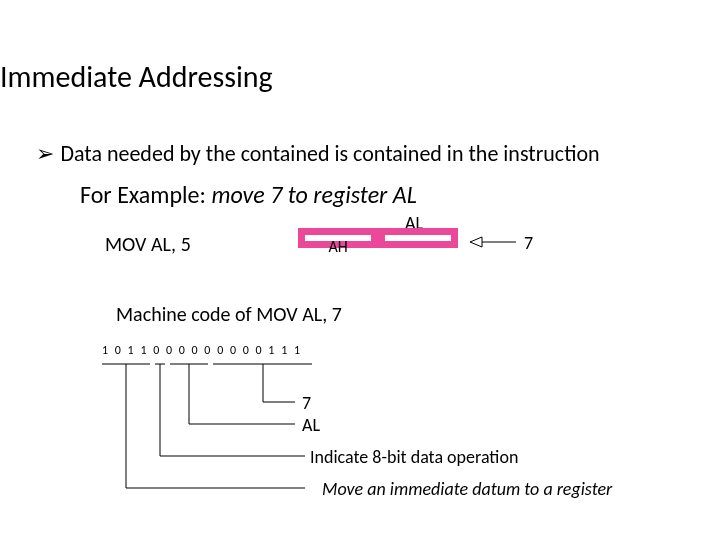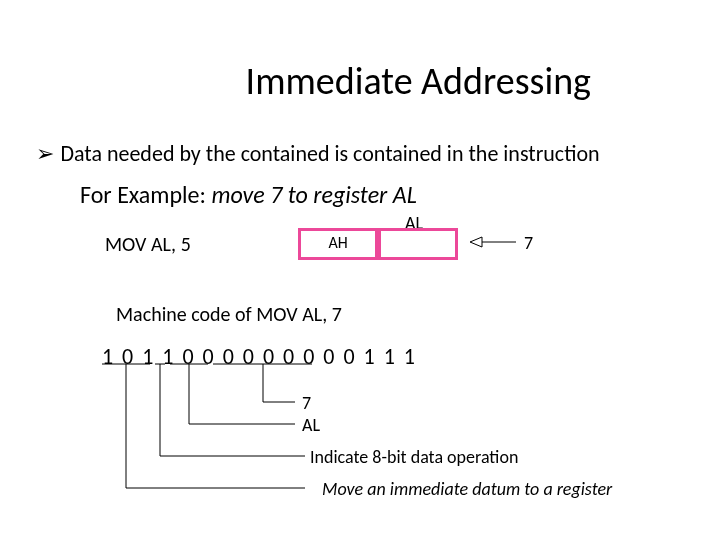--- a/index.html
+++ b/index.html
@@ -14,22 +14,22 @@
   .slide {
     position: relative;
     width: 720px;
     height: 540px;
   }
   .title {
     position: absolute;
     top: 58px;
     left: 0;
     width: 591px;
-    text-align: right;
-    font-size: 38px;
+    text-align: left;
+    font-size: 30px;
   }
   .bullet-line {
     position: absolute;
     top: 140px;
     left: 36px;
     font-size: 22px;
   }
   .bullet-arrow {
     display: inline-block;
     margin-right: 6px;
@@ -53,22 +53,22 @@
     left: 105px;
     font-size: 20px;
   }
   .reg-diagram {
     position: absolute;
     top: 228px;
     left: 298px;
   }
   .reg-box {
     display: inline-block;
-    border: 3px solid #ec4899;
-    height: 32px;
+    border: 7px solid #ec4899;
+    height: 20px;
     vertical-align: top;
     box-sizing: border-box;
   }
   .reg-ah {
     width: 80px;
     text-align: center;
     line-height: 24px;
     font-size: 16px;
   }
   .reg-al {
@@ -89,21 +89,21 @@
     position: absolute;
     top: 302px;
     left: 80px;
     font-size: 20px;
     margin-left: 36px;
   }
   .bits {
     position: absolute;
     top: 343px;
     left: 102px;
-    font-size: 22px;
+    font-size: 12px;
     letter-spacing: 2px;
     white-space: pre;
   }
   .bit-svg {
     position: absolute;
     top: 362px;
     left: 100px;
   }
   .ann {
     position: absolute;

